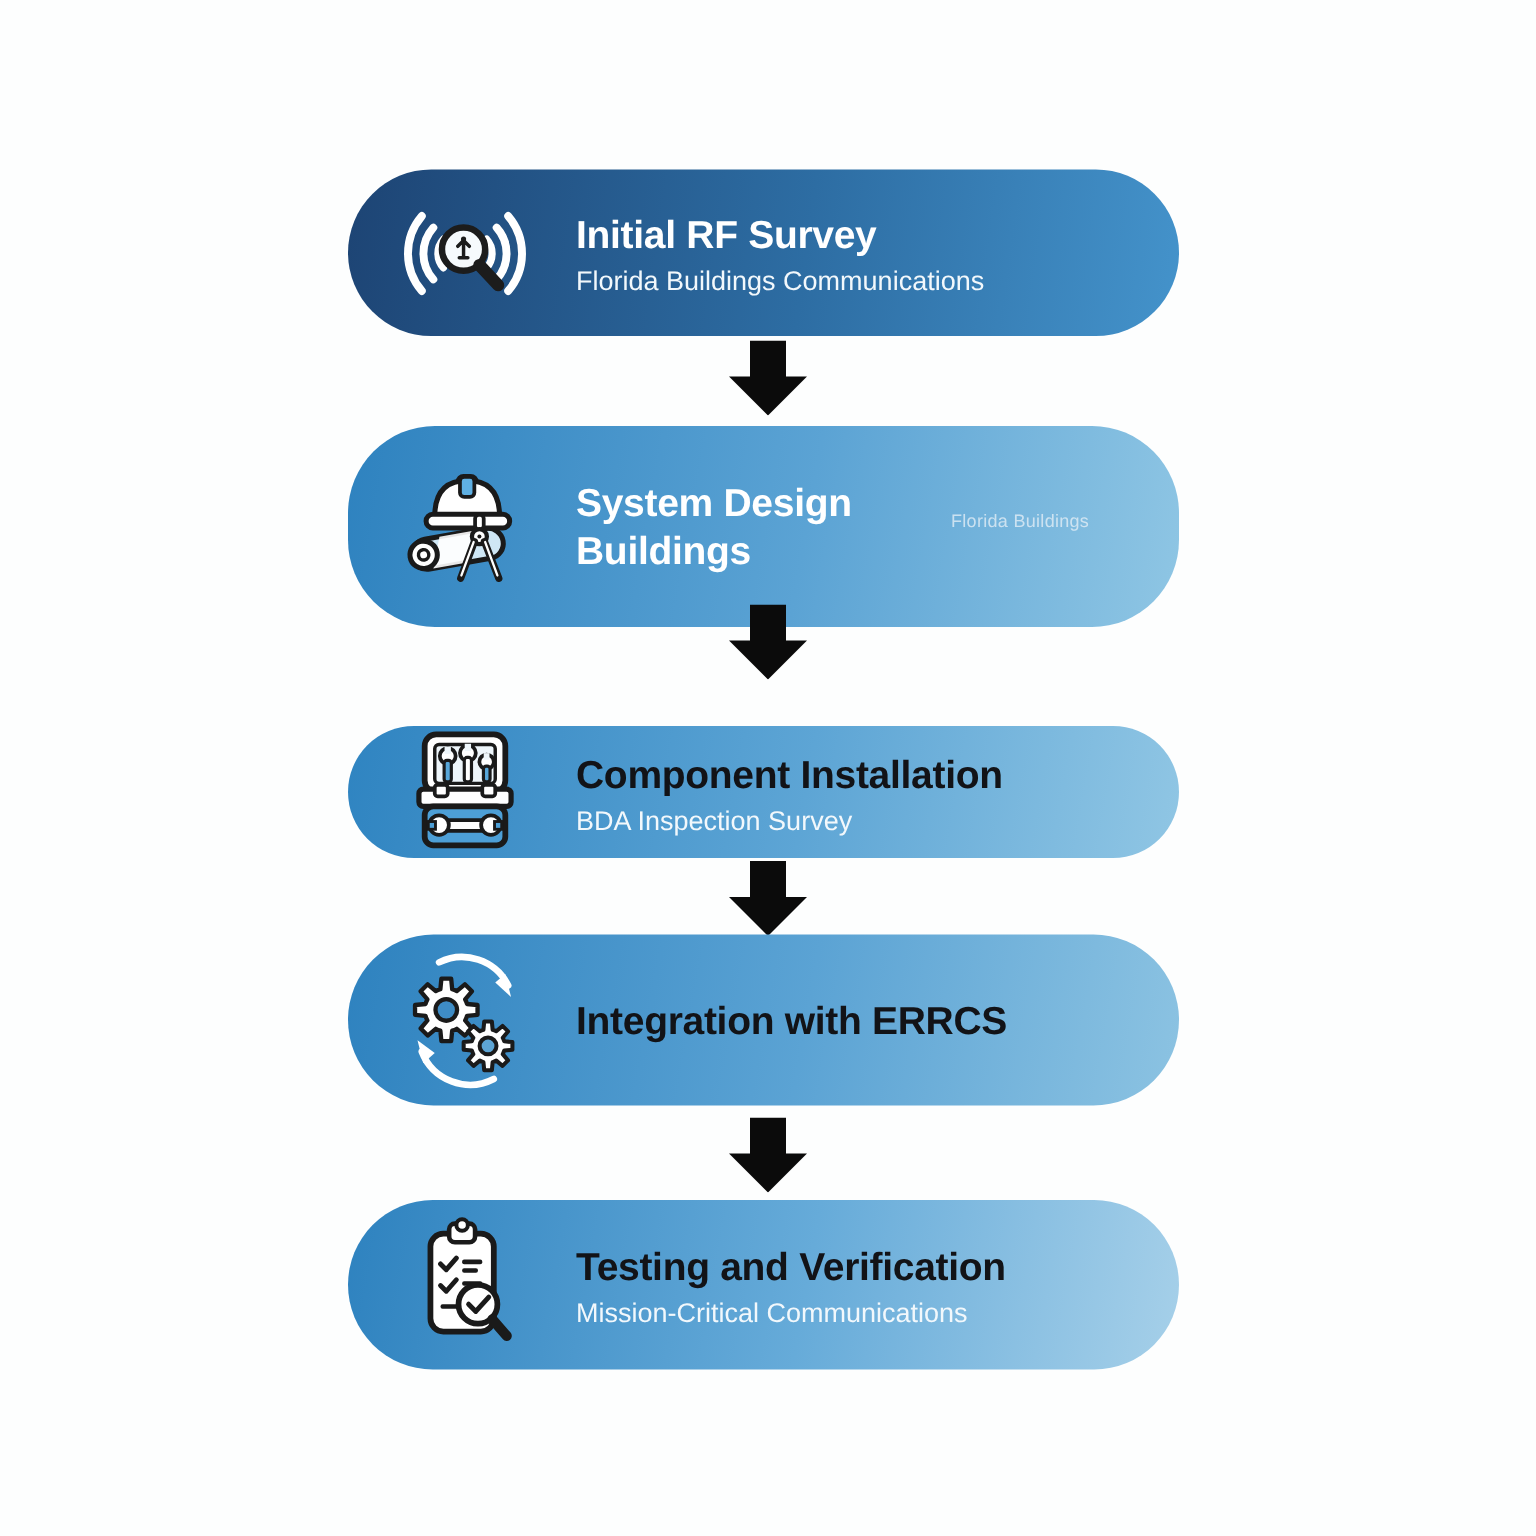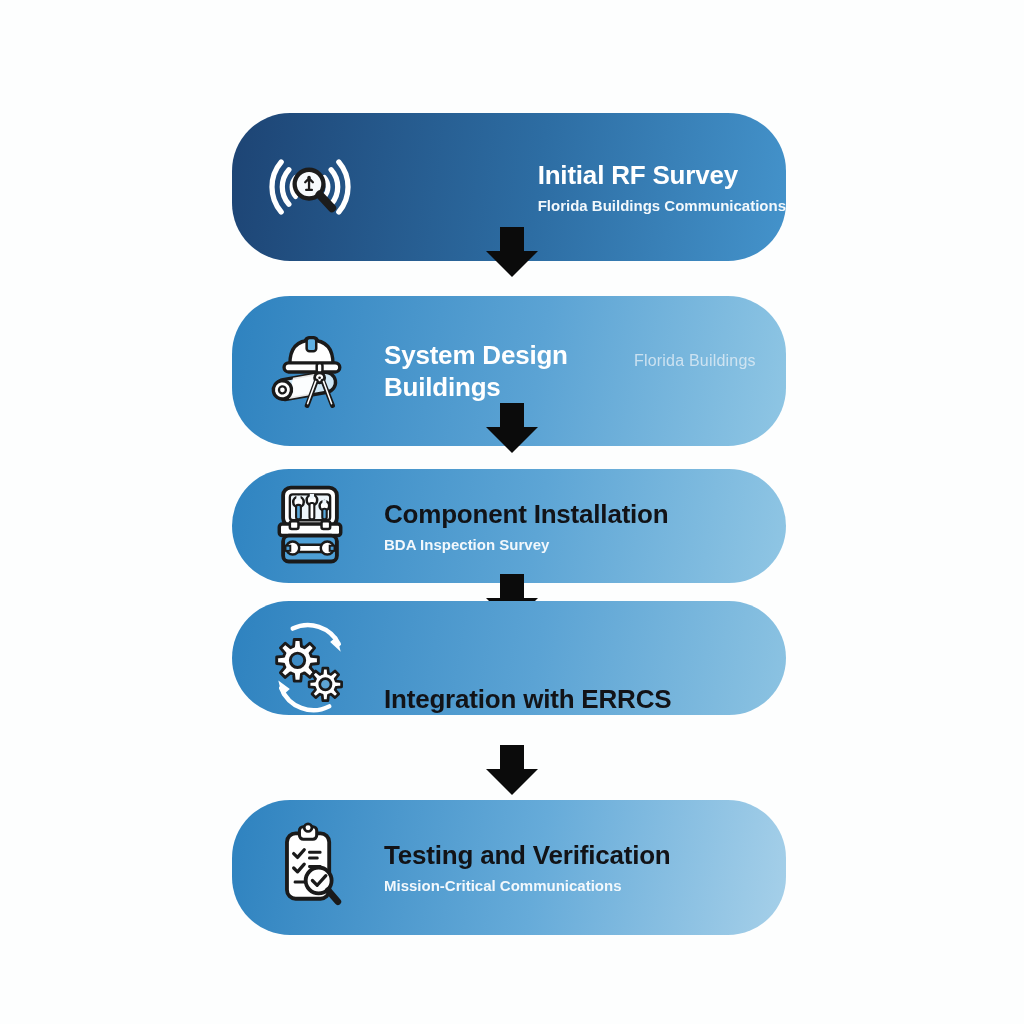--- a/index.html
+++ b/index.html
@@ -6,35 +6,35 @@
   body{
     width:1024px;height:1024px;position:relative;overflow:hidden;
     background:#fdfefe;
     font-family:"Liberation Sans", sans-serif;
   }
   .canvas{position:absolute;inset:0;}
   .step{
     position:absolute;left:232px;width:554px;border-radius:58px;
     display:flex;align-items:center;box-sizing:border-box;
   }
-  .s1{top:113px;height:148px;background:linear-gradient(98deg,#1d4474 0%,#2d6da3 55%,#4493cb 100%);justify-content:space-between;}
-  .s2{top:296px;height:150px;background:linear-gradient(100deg,#2e82bf 0%,#5ba3d4 55%,#8fc6e4 100%);}
-  .s3{top:469px;height:114px;background:linear-gradient(100deg,#2f84c1 0%,#5da5d5 55%,#90c6e4 100%);}
-  .s4{top:601px;height:114px;background:linear-gradient(100deg,#2e82bf 0%,#5ba3d4 55%,#8cc3e2 100%);align-items:flex-end;}
-  .s5{top:800px;height:135px;background:linear-gradient(100deg,#2e82bf 0%,#66abd9 55%,#a6d0e9 100%);}
+  .s1{top:113px;height:111px;background:linear-gradient(98deg,#1d4474 0%,#2d6da3 55%,#4493cb 100%);}
+  .s2{top:284px;height:134px;background:linear-gradient(100deg,#2e82bf 0%,#5ba3d4 55%,#8fc6e4 100%);}
+  .s3{top:484px;height:88px;background:linear-gradient(100deg,#2f84c1 0%,#5da5d5 55%,#90c6e4 100%);}
+  .s4{top:623px;height:114px;background:linear-gradient(100deg,#2e82bf 0%,#5ba3d4 55%,#8cc3e2 100%);}
+  .s5{top:800px;height:113px;background:linear-gradient(100deg,#2e82bf 0%,#66abd9 55%,#a6d0e9 100%);}
   .icon-wrap{width:100px;height:96px;margin-left:28px;flex:0 0 auto;display:flex;align-items:center;justify-content:center;}
   .icon-wrap svg{width:96px;height:96px;display:block;}
   .text{margin-left:24px;display:flex;flex-direction:column;justify-content:center;}
   .title{font-size:26px;font-weight:700;letter-spacing:-0.2px;line-height:32px;margin:0;}
   .title.light{color:#ffffff;}
   .title.dark{color:#121317;}
-  .subtitle{font-size:15px;color:#f2f8fc;margin-top:5px;line-height:20px;font-weight:700;}
+  .subtitle{font-size:18px;color:#f2f8fc;margin-top:5px;line-height:20px;font-weight:400;}
   .title-line{display:block;}
   .side-note{
-    position:absolute;left:402px;top:56px;font-size:16px;
+    position:absolute;left:402px;top:56px;font-size:12px;
     color:rgba(228,238,246,0.78);letter-spacing:0.2px;
   }
   .arrow{position:absolute;left:486px;width:52px;height:50px;}
   .a1{top:227px;} .a2{top:403px;} .a3{top:574px;} .a4{top:745px;}
 </style>
 </head>
 <body>
 
 <div class="canvas">
 

